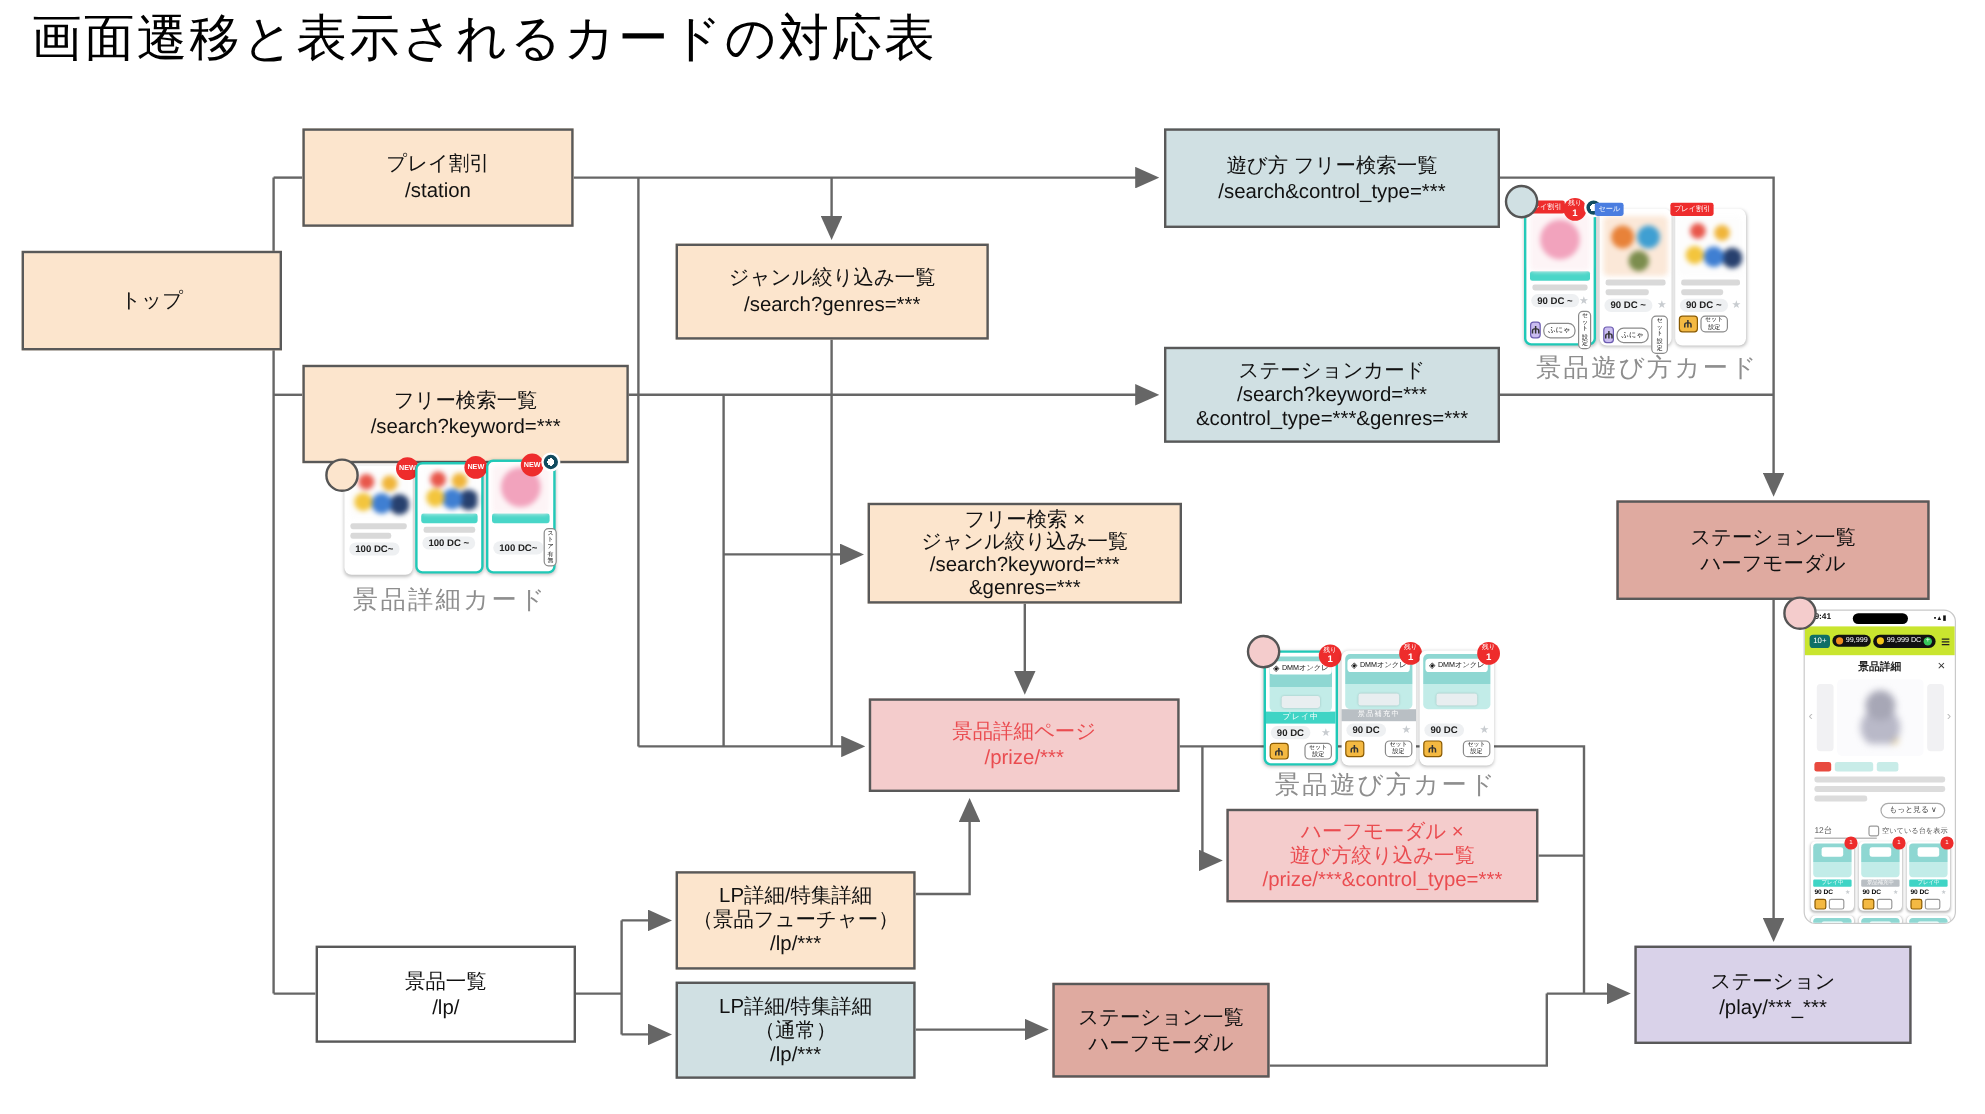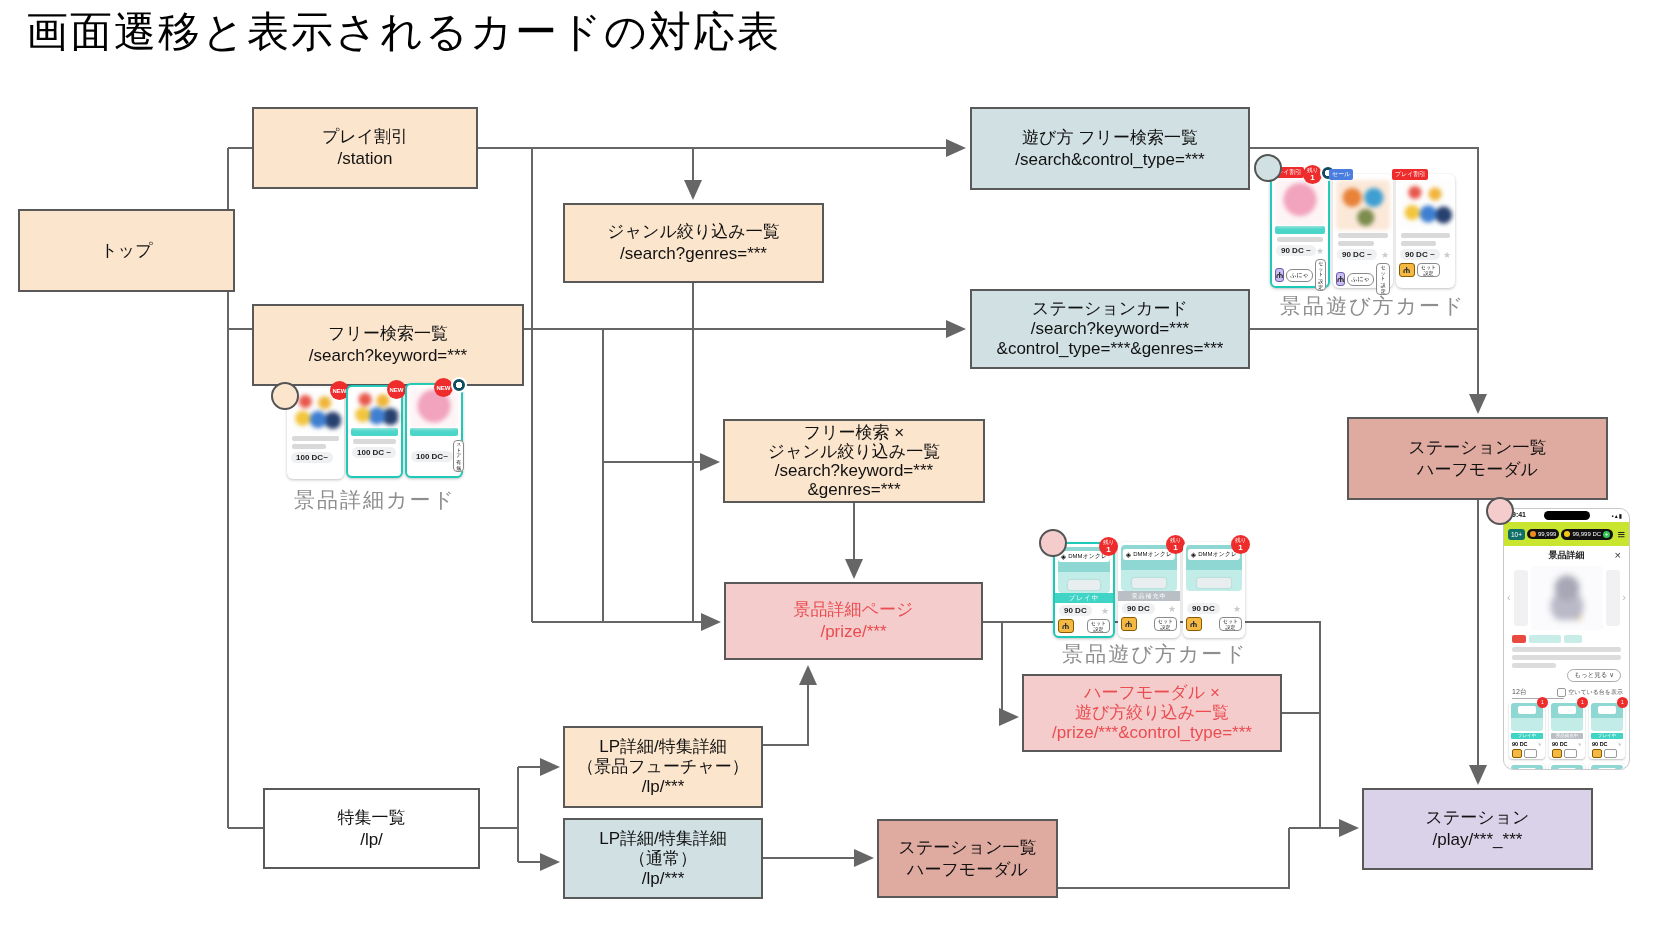--- a/index.html
+++ b/index.html
@@ -267,21 +267,21 @@
     <div>/lp/***</div>
   </div>
 
   <div class="node bluegray" style="left:563px;top:818px;width:200px;height:81px;line-height:20px">
     <div>LP詳細/特集詳細</div>
     <div>（通常）</div>
     <div>/lp/***</div>
   </div>
 
   <div class="node whitebox" style="left:263px;top:788px;width:217px;height:81px">
-    <div>特集一覧</div>
+    <div>景品一覧</div>
     <div>/lp/</div>
   </div>
 
   <div class="node salmon" style="left:877px;top:819px;width:181px;height:79px">
     <div>ステーション一覧</div>
     <div>ハーフモーダル</div>
   </div>
 
   <div class="node lavender" style="left:1362px;top:788px;width:231px;height:82px">
     <div>ステーション</div>

